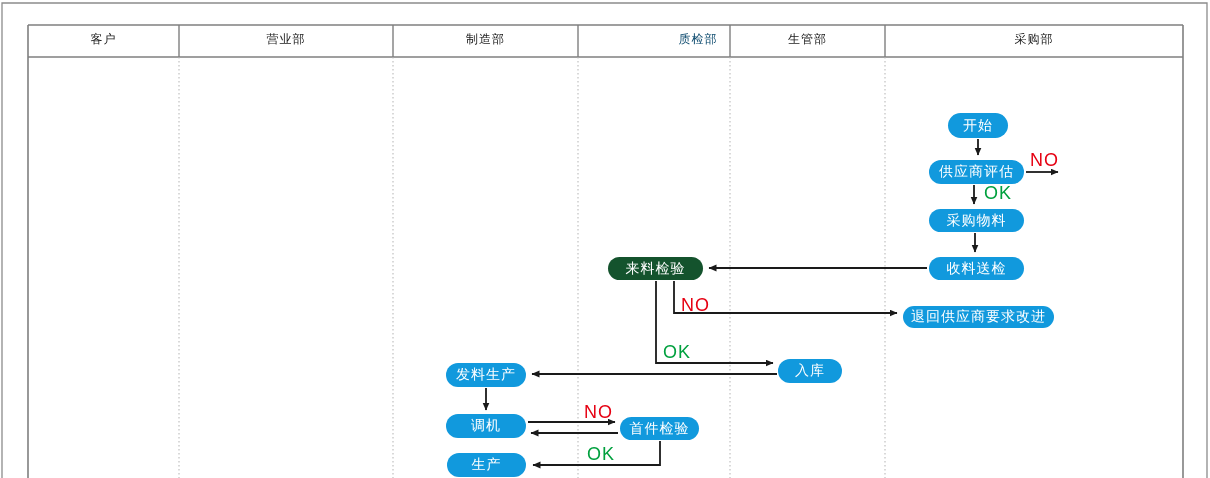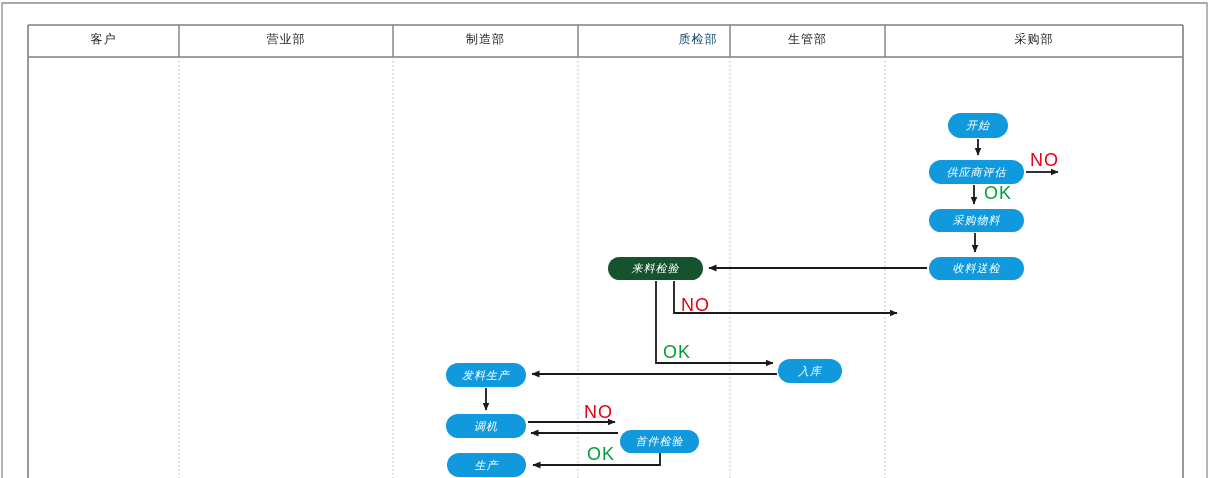--- a/index.html
+++ b/index.html
@@ -7,23 +7,22 @@
     position:relative;width:1210px;height:478px;overflow:hidden;background:#fff;
     font-family:"Liberation Sans","DejaVu Sans",sans-serif;
   }
   .stage svg{position:absolute;left:0;top:0;}
   .lane-header{
     position:absolute;top:31px;transform:translateX(-50%);
     font-size:12px;color:#1a1a1a;white-space:nowrap;letter-spacing:1px;
   }
   .node{
     position:absolute;display:flex;align-items:center;justify-content:center;
-    color:#fff;font-size:11px;white-space:nowrap;letter-spacing:1px;
+    color:#fff;font-size:14px;white-space:nowrap;letter-spacing:1px;
     box-sizing:border-box;
-    font-style:italic;
   }
   .edge-label{
     position:absolute;font-size:18px;font-weight:normal;letter-spacing:1px;
     white-space:nowrap;line-height:1;
   }
 </style>
 </head>
 <body>
 
 <div class="stage">
@@ -65,24 +64,25 @@
     <div class="lane-header" style="left: 286px; color: rgb(26, 26, 26);">营业部</div>
     <div class="lane-header" style="left: 485.5px; color: rgb(26, 26, 26);">制造部</div>
     <div class="lane-header" style="left: 654px; color: #0c4a6e; margin-left: 44px;">质检部</div>
     <div class="lane-header" style="left: 807.5px; color: rgb(26, 26, 26); text-align: center;">生管部</div>
     <div class="lane-header" style="left: 1034px; color: rgb(26, 26, 26);">采购部</div>
     <div class="node" style="left: 948px; top: 113px; width: 60px; height: 25px; background: rgb(17, 153, 221); color: rgb(255, 255, 255); border-radius: 12.5px;">开始</div>
     <div class="node" style="left: 929px; top: 160px; width: 95px; height: 24px; background: rgb(17, 153, 221); color: rgb(255, 255, 255); border-radius: 12px;">供应商评估</div>
     <div class="node" style="left: 929px; top: 209px; width: 95px; height: 23px; background: rgb(17, 153, 221); color: rgb(255, 255, 255); border-radius: 11.5px;">采购物料</div>
     <div class="node" style="left: 929px; top: 257px; width: 95px; height: 23px; background: rgb(17, 153, 221); color: rgb(255, 255, 255); border-radius: 11.5px;">收料送检</div>
     <div class="node" style="left: 608px; top: 257px; width: 95px; height: 23px; background: #14532d; color: rgb(255, 255, 255); border-radius: 11.5px;">来料检验</div>
+    <div class="node" style="left: 903px; top: 306px; width: 151px; height: 22px; background: rgb(17, 153, 221); color: rgb(255, 255, 255); border-radius: 11px;">退回供应商要求改进</div>
     <div class="node" style="left: 778px; top: 359px; width: 64px; height: 24px; background: rgb(17, 153, 221); color: rgb(255, 255, 255); border-radius: 12px;">入库</div>
     <div class="node" style="left: 446px; top: 363px; width: 80px; height: 24px; background: rgb(17, 153, 221); color: rgb(255, 255, 255); border-radius: 12px;">发料生产</div>
     <div class="node" style="left: 446px; top: 414px; width: 80px; height: 24px; background: rgb(17, 153, 221); color: rgb(255, 255, 255); border-radius: 12px;">调机</div>
-    <div class="node" style="left: 620px; top: 417px; width: 79px; height: 23px; background: rgb(17, 153, 221); color: rgb(255, 255, 255); border-radius: 11.5px; margin-top: 13px;">首件检验</div>
+    <div class="node" style="left: 620px; top: 417px; width: 79px; height: 23px; background: rgb(17, 153, 221); color: rgb(255, 255, 255); border-radius: 11.5px;">首件检验</div>
     <div class="node" style="left: 447px; top: 453px; width: 79px; height: 24px; background: rgb(17, 153, 221); color: rgb(255, 255, 255); border-radius: 12px;">生产</div>
     <div class="edge-label" style="left: 1030px; top: 151px; color: rgb(230, 0, 18);">NO</div>
     <div class="edge-label" style="left: 984px; top: 184px; color: rgb(0, 160, 62);">OK</div>
     <div class="edge-label" style="left: 681px; top: 296px; color: rgb(230, 0, 18);">NO</div>
     <div class="edge-label" style="left: 663px; top: 343px; color: rgb(0, 160, 62);">OK</div>
     <div class="edge-label" style="left: 584px; top: 403px; color: rgb(230, 0, 18);">NO</div>
     <div class="edge-label" style="left: 587px; top: 445px; color: rgb(0, 160, 62);">OK</div>
   </div>
 
 </body></html>

